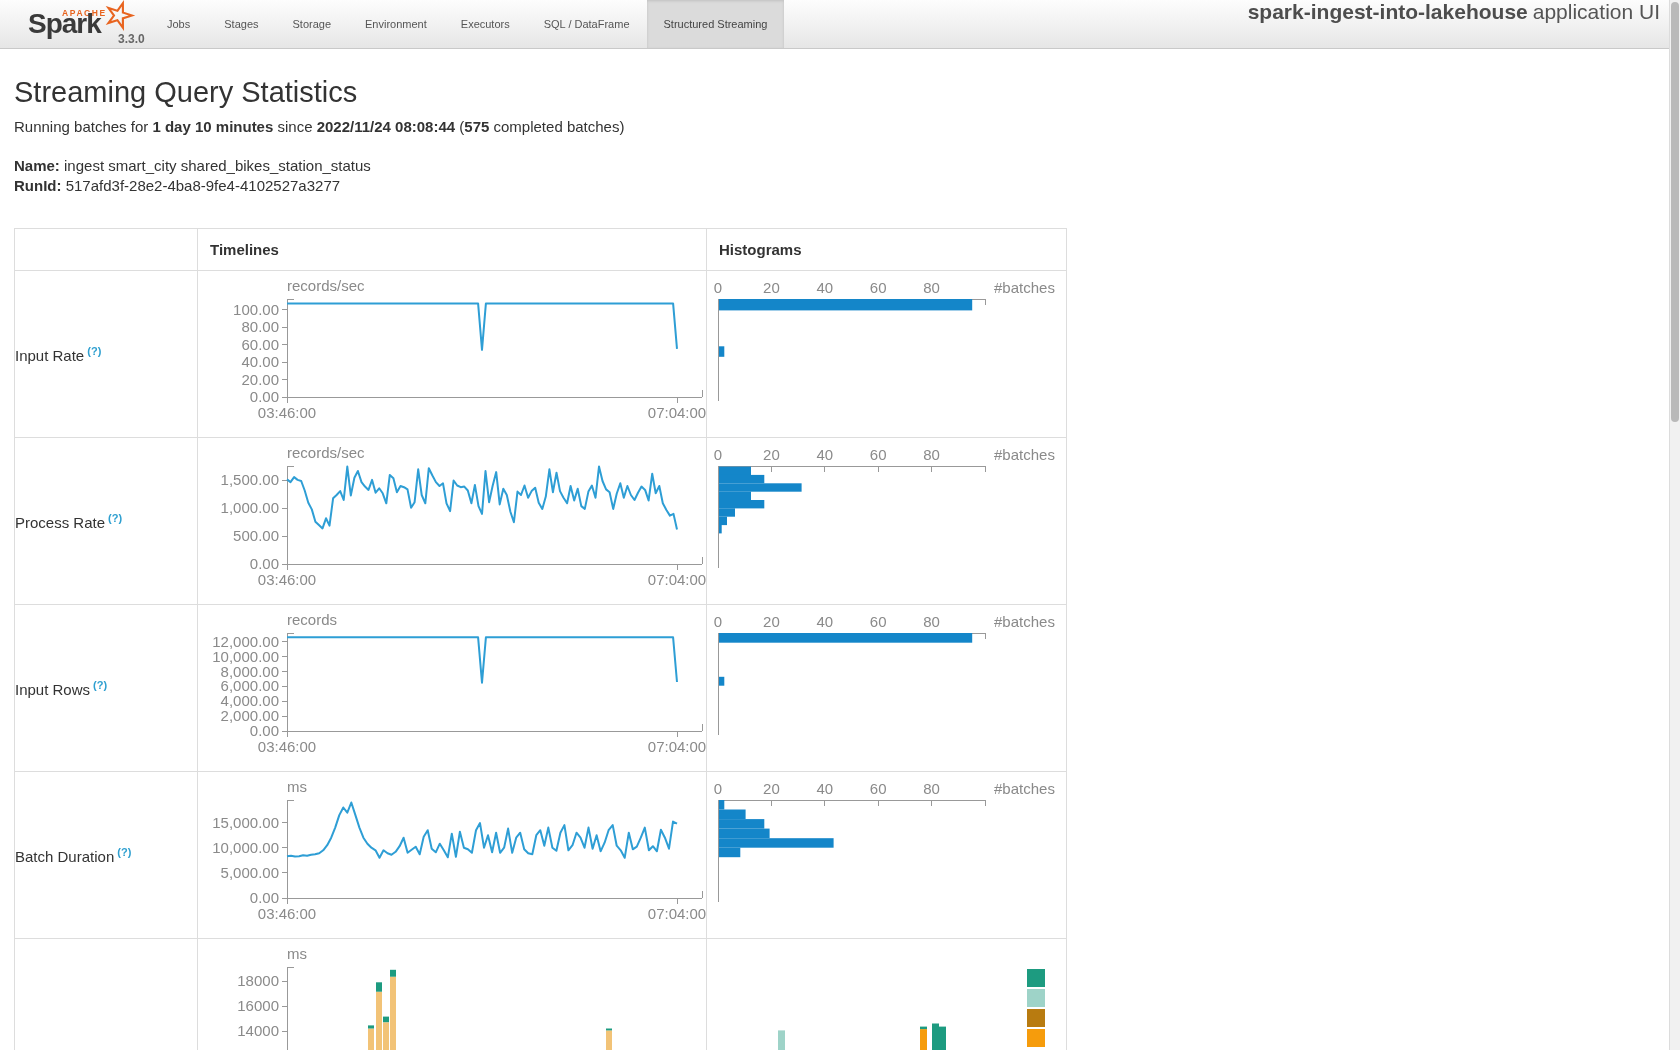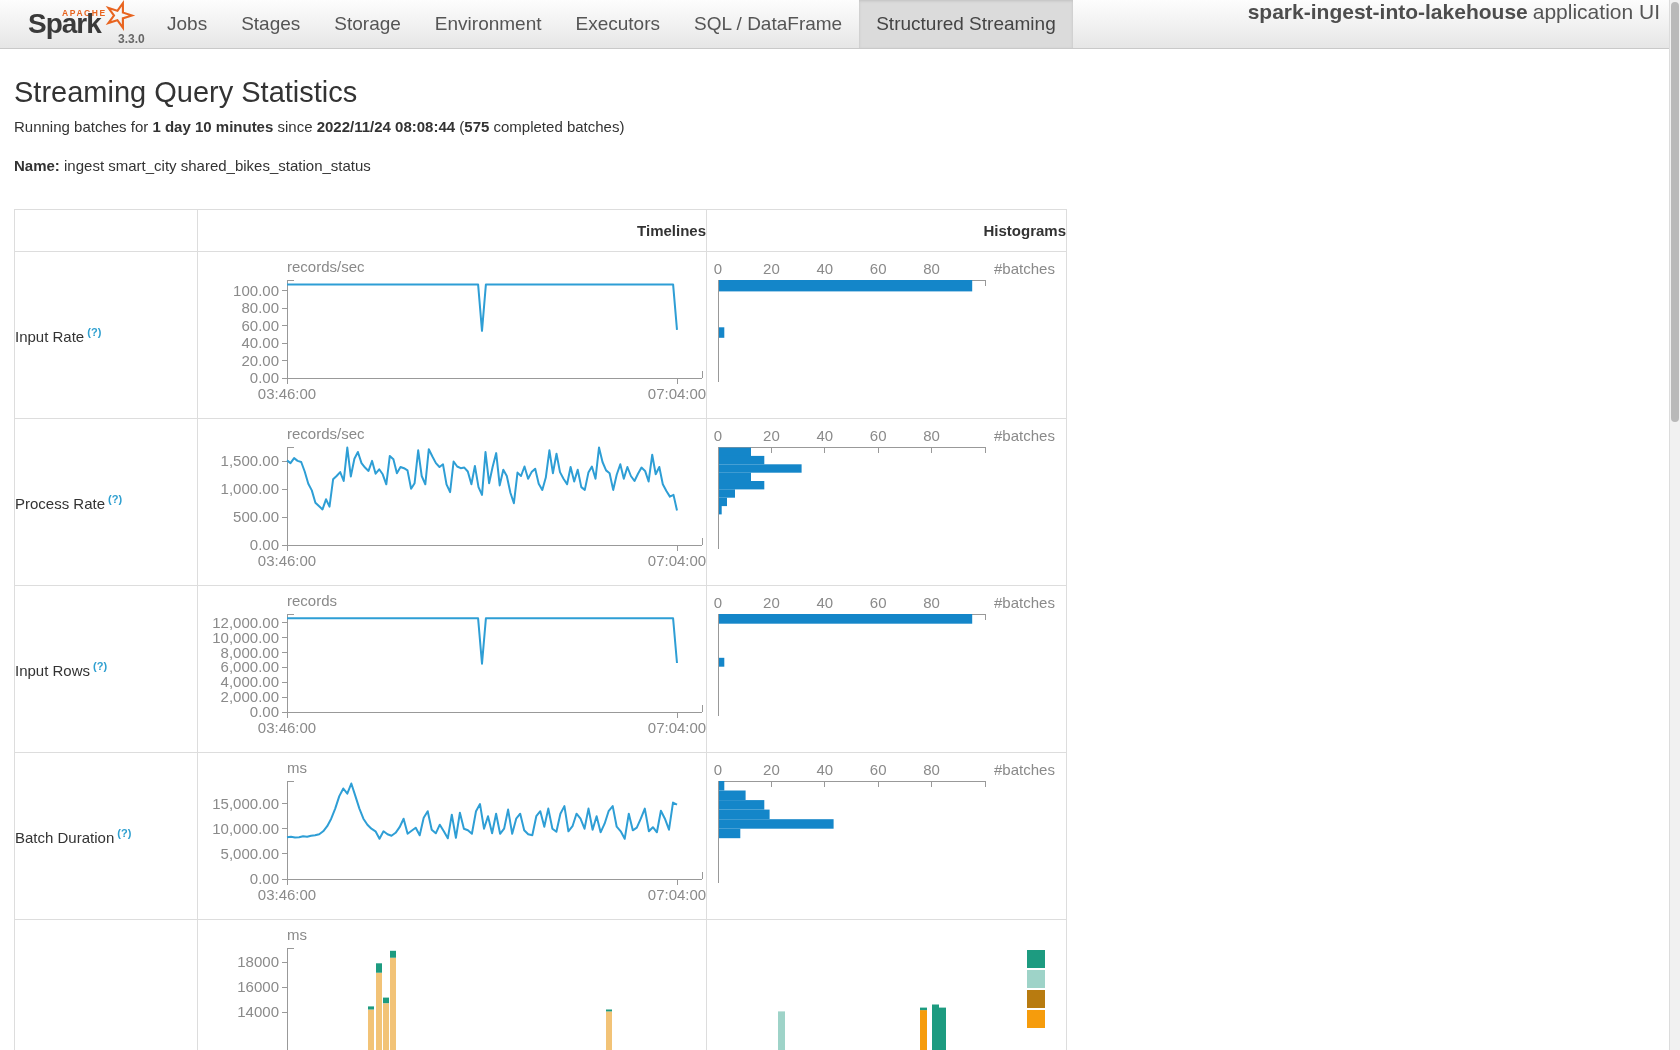--- a/index.html
+++ b/index.html
@@ -12,33 +12,33 @@
   .topnav{
     height:48px;background:linear-gradient(#fdfdfd,#e6e6e6);
     border-bottom:1px solid #c9c9c9;display:flex;align-items:stretch;
   }
   .logo{width:150px;position:relative;flex:0 0 auto;text-align:right;}
   .logo .apache{position:absolute;left:62px;top:8px;color:#e8641f;font-size:8.5px;font-weight:bold;letter-spacing:1.6px;}
   .logo .spark{position:absolute;left:28px;top:8px;font-size:28px;font-weight:bold;color:#3a3a3a;letter-spacing:-1px;}
   .logo .star{position:absolute;left:103px;top:-6px;color:#e8641f;font-size:36px;font-weight:bold;transform:rotate(18deg);}
   .logo .version{position:absolute;left:118px;top:32px;font-size:12px;font-weight:bold;color:#666;}
   ul.tabs{display:flex;list-style:none;margin:0;padding:0;}
-  ul.tabs li{display:flex;align-items:center;padding:0 17px;font-size:19px;color:#555;cursor:pointer;white-space:nowrap;}
+  ul.tabs li{display:flex;align-items:center;padding:0 17px;font-size:11px;color:#555;cursor:pointer;white-space:nowrap;}
   ul.tabs li.active{background:#dbdbdb;box-shadow:inset 0 1px 3px rgba(0,0,0,.12);color:#444;}
   .apptitle{margin-left:auto;display:flex;align-items:flex-start;padding-right:20px;font-size:21px;color:#555;white-space:nowrap;}
   .apptitle b{margin-right:5px;color:#4d4d4d;}
   
   .content{padding:0 14px;}
   h1{font-size:29px;font-weight:normal;color:#333;margin:27px 0 0 0;line-height:33px;}
   .running{margin:9px 0 0 0;font-size:15px;}
   .meta{margin:21px 0 0 0;font-size:15px;line-height:19.5px;}
   
   table.stat{border-collapse:collapse;table-layout:fixed;width:1052px;margin-top:33px;}
   table.stat th,table.stat td{border:1px solid #ddd;padding:0;vertical-align:middle;}
-  table.stat th{text-align:right;font-size:15px;color:#333;padding:12px 0 12px 12px;font-weight:bold;}
+  table.stat th{text-align:left;font-size:15px;color:#333;padding:12px 0 12px 12px;font-weight:bold;}
   td.label-cell{padding-left:10px;font-size:15px;}
   td.label-cell .rowlabel{font-weight:normal;margin-top:32px;}
   td.label-cell sup a{color:#2e9fd0;font-size:11px;font-weight:bold;text-decoration:none;cursor:pointer;}
   td.chart{height:166px;overflow:hidden;}
   td.chart svg{display:block;}
   text.ctext{fill:#8a8a8a;font-family:"Liberation Sans",sans-serif;font-size:15px;}
   
   .scrollbar{position:absolute;right:0;top:0;width:10px;height:1050px;background:#f1f1f1;border-left:1px solid #dcdcdc;}
   .scrollbar .thumb{position:absolute;top:2px;left:1px;width:8px;height:420px;background:#b9b9b9;border-radius:4px;}
 </style>
@@ -66,20 +66,21 @@
     <span>application UI</span>
   </div>
 </div>
 
 <div class="content">
   <h1>Streaming Query Statistics</h1>
   <p class="running"><span>Running batches for </span><b>1 day 10 minutes</b><span> since </span><b>2022/11/24 08:08:44</b><span> (</span><b>575</b><span> completed batches)</span></p>
 
   <div class="meta">
     <div><b>Name:</b> <span>ingest smart_city shared_bikes_station_status</span></div>
+    <div><b>RunId:</b> <span>517afd3f-28e2-4ba8-9fe4-4102527a3277</span></div>
   </div>
 
   <table class="stat">
     <colgroup>
         <col style="width:183px">
         <col style="width:509px">
         <col style="width:360px">
       </colgroup>
     <thead>
       <tr>

